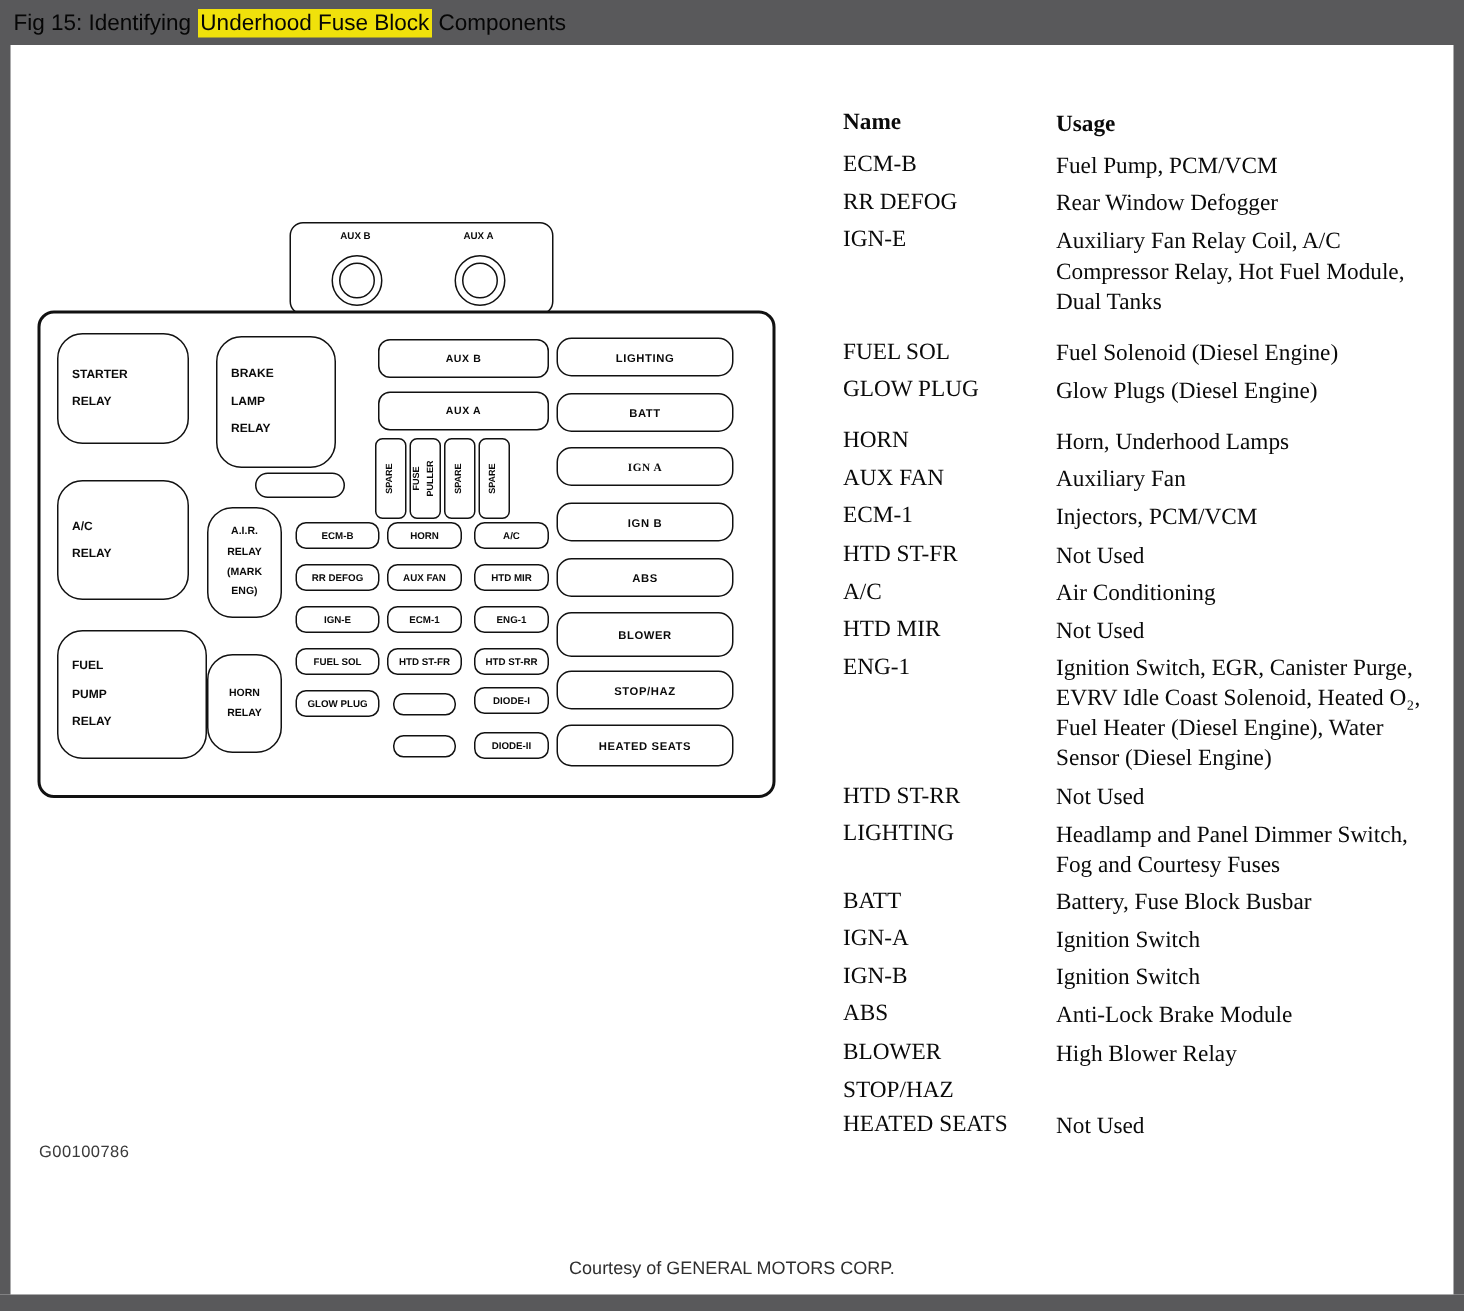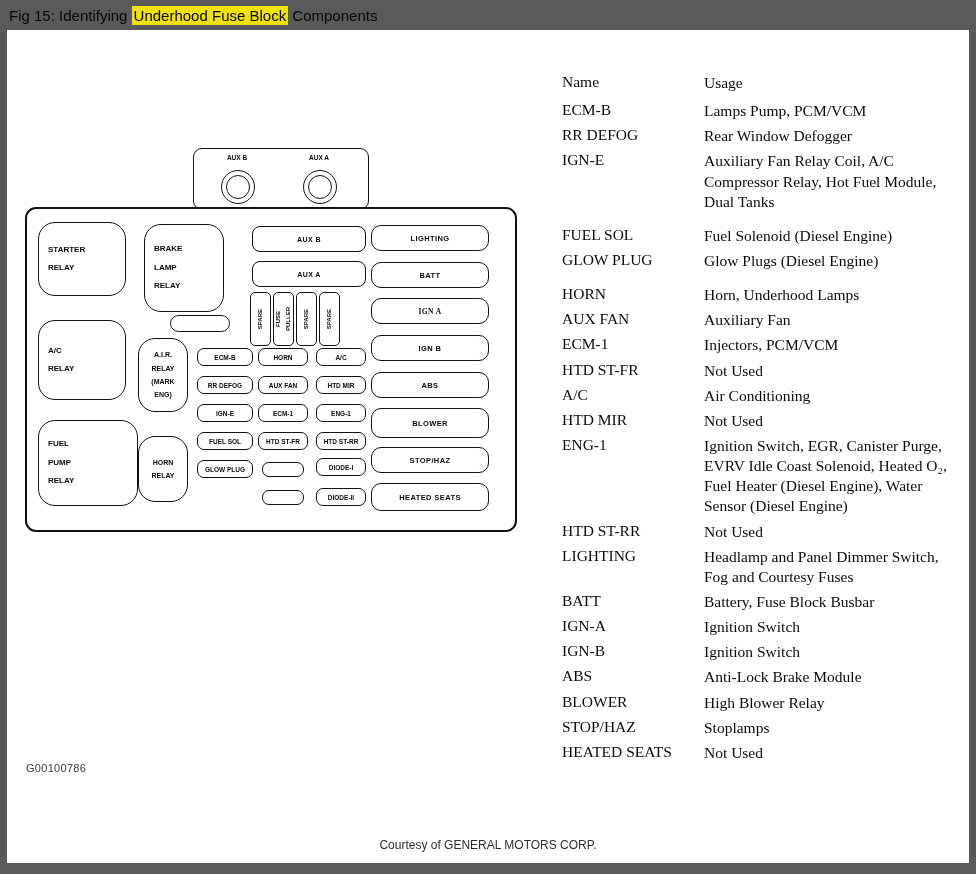--- a/index.html
+++ b/index.html
@@ -54,21 +54,21 @@
   }
   .fuse { font-size:6.5px; border-radius:7px; }
   .pill { font-size:7.5px; border-radius:10px; letter-spacing:.4px; }
   .fig-id { position:absolute; left:10px; top:622px; font-size:11px; color:#3a3a3a; letter-spacing:.3px; }
   
   .ftable {
     position:absolute; left:562px; top:70px; width:402px;
     font-family:"Liberation Serif", serif; font-size:15.5px; color:#0a0a0a;
   }
   .trow { display:flex; padding:2.5px 0; }
-  .trow.head { font-weight:normal; padding-bottom:6px; }
+  .trow.head { font-weight:bold; padding-bottom:6px; }
   .trow.gap { margin-top:9px; }
   .tname { width:142px; flex-shrink:0; }
   .tusage { flex:1; line-height:1.3; }
 </style>
 </head>
 <body>
 
 <div class="titlebar">
   <span><span>Fig 15: Identifying </span><span class="hl">Underhood Fuse Block</span><span> Components</span></span>
 </div>
@@ -154,21 +154,21 @@
   <div class="fig-id">G00100786</div>
 </div>
 
 <div class="ftable">
   <div class="trow head">
     <span class="tname">Name</span>
     <span class="tusage">Usage</span>
   </div>
   <div class="trow">
       <span class="tname">ECM-B</span>
-      <span class="tusage">Lamps Pump, PCM/VCM</span>
+      <span class="tusage">Fuel Pump, PCM/VCM</span>
     </div>
   <div class="trow">
       <span class="tname">RR DEFOG</span>
       <span class="tusage">Rear Window Defogger</span>
     </div>
   <div class="trow">
       <span class="tname">IGN-E</span>
       <span class="tusage">Auxiliary Fan Relay Coil, A/C Compressor Relay, Hot Fuel Module, Dual Tanks</span>
     </div>
   <div class="trow gap">
@@ -230,21 +230,20 @@
   <div class="trow">
       <span class="tname">ABS</span>
       <span class="tusage">Anti-Lock Brake Module</span>
     </div>
   <div class="trow">
       <span class="tname">BLOWER</span>
       <span class="tusage">High Blower Relay</span>
     </div>
   <div class="trow">
       <span class="tname">STOP/HAZ</span>
-      <span class="tusage">Stoplamps</span>
     </div>
   <div class="trow">
       <span class="tname">HEATED SEATS</span>
       <span class="tusage">Not Used</span>
     </div>
 </div>
 
 <div class="courtesy">Courtesy of GENERAL MOTORS CORP.</div>
 
 </body></html>

